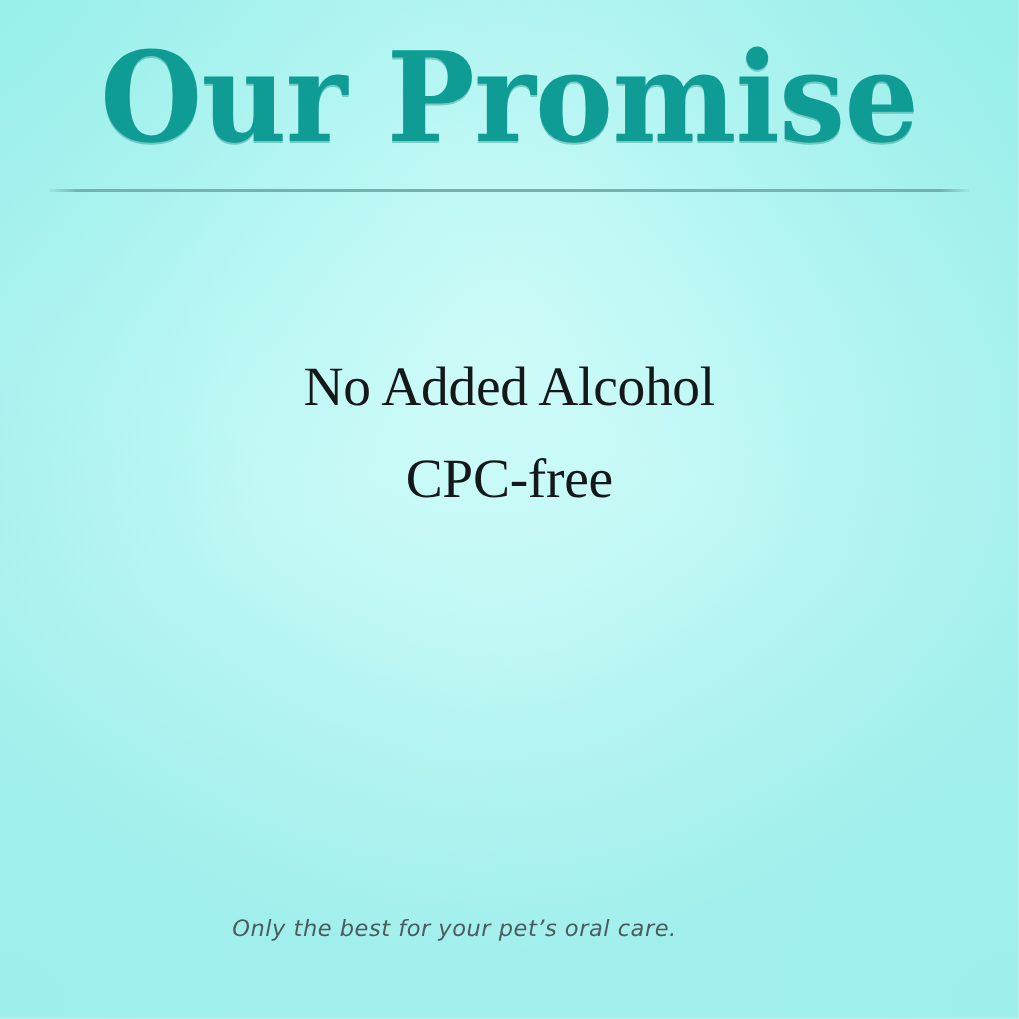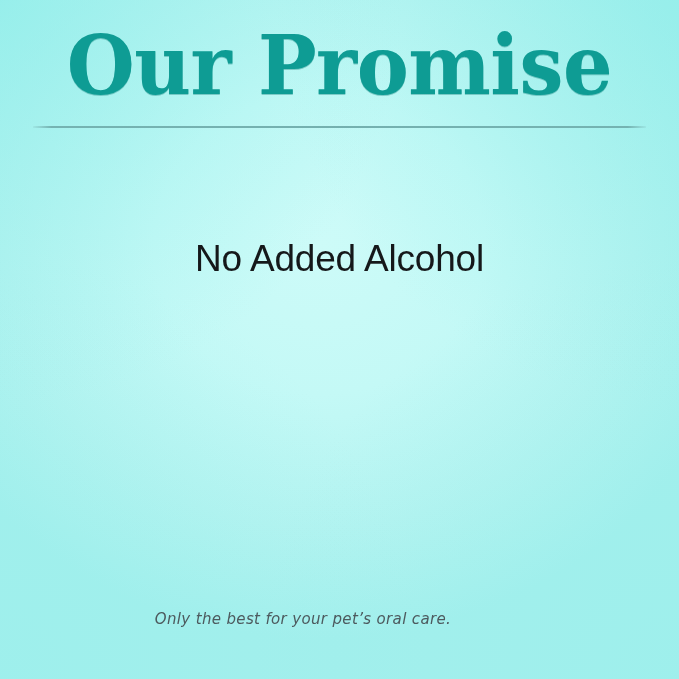--- a/index.html
+++ b/index.html
@@ -88,21 +88,21 @@
     top: 228px;
     left: 0;
     width: 679px;
     margin: 0;
     padding: 0;
     list-style: none;
     text-align: center;
   }
 
   #claims-list li {
-    font-family: Liberation Sans, sans-serif;
+    font-family: Liberation Serif, serif;
     font-weight: 400;
     font-size: 37px;
     line-height: 61px;
     color: #15181a;
     letter-spacing: -0.2px;
     white-space: nowrap;
   }
 
   
   #footer-tagline {
@@ -128,18 +128,19 @@
   <div class="layer">
 
     <div id="title-block">
       <span id="page-title">Our Promise</span>
     </div>
 
     <div id="divider"></div>
 
     <ul id="claims-list">
       <li>No Added Alcohol</li>
+      <li>CPC-free</li>
     </ul>
 
     <div id="footer-tagline">Only the best for your pet’s oral care.</div>
 
   </div>
 </div>
 
 </body></html>

